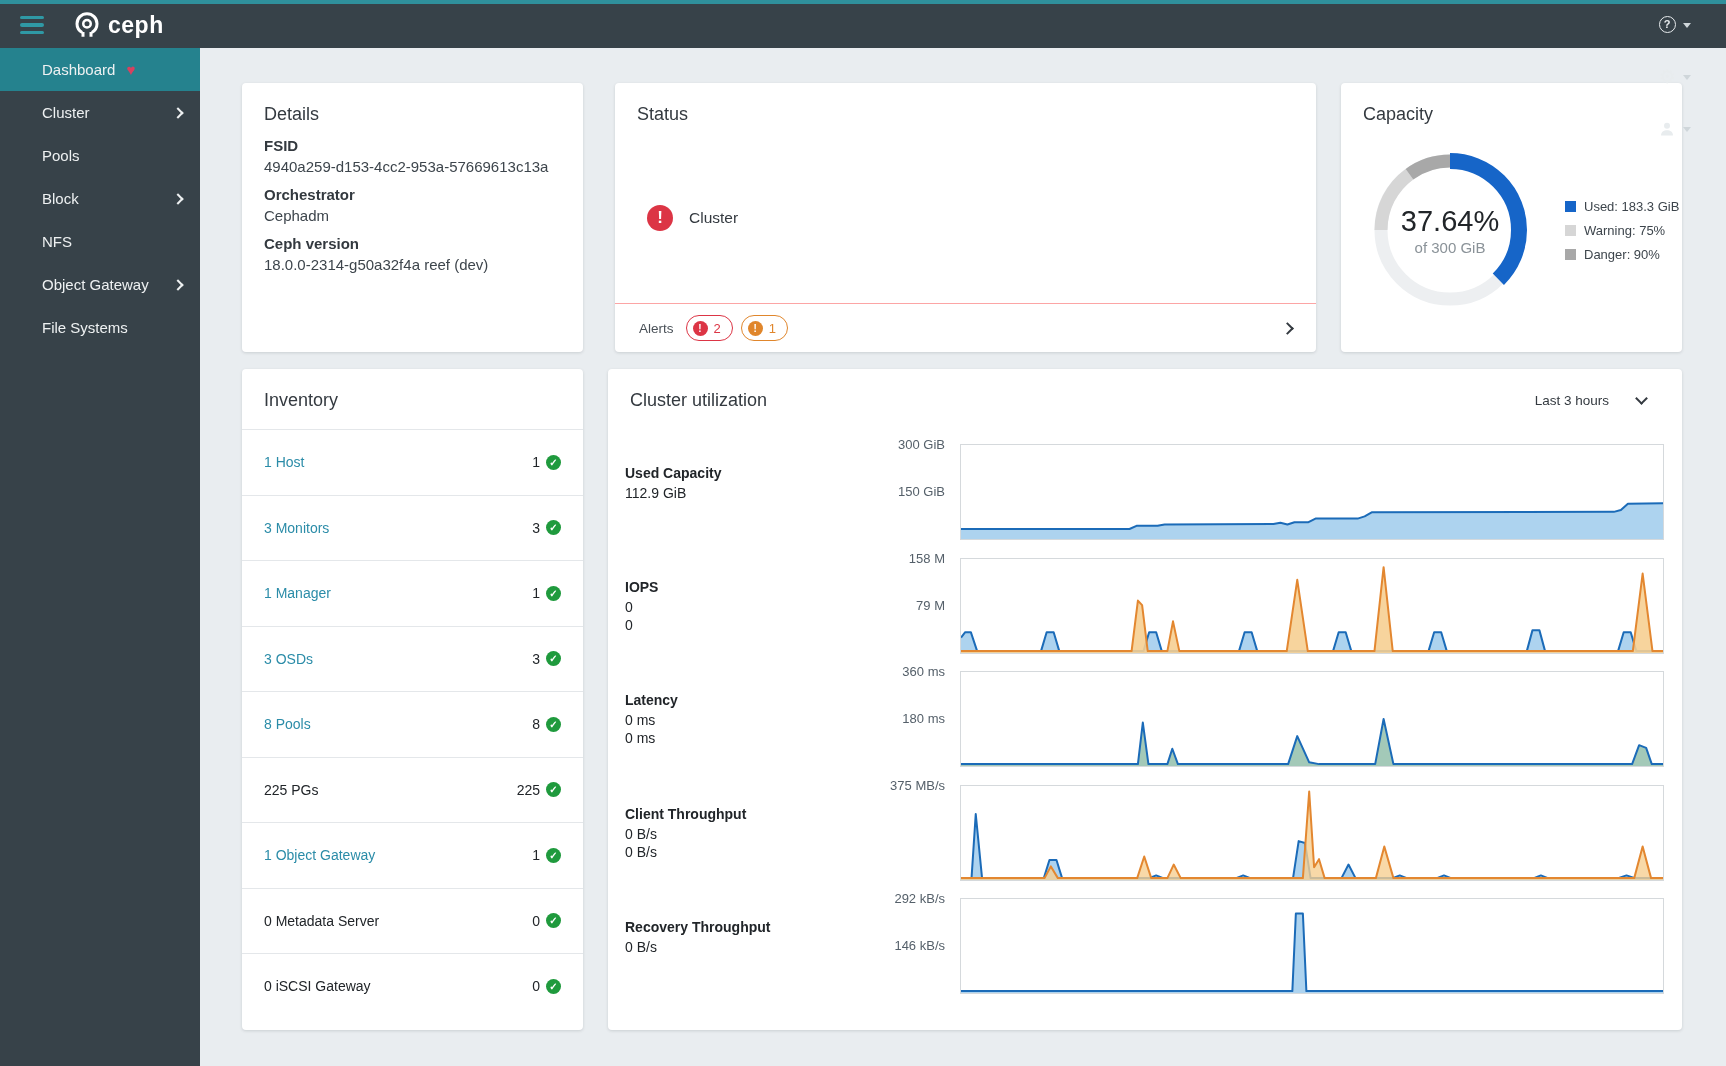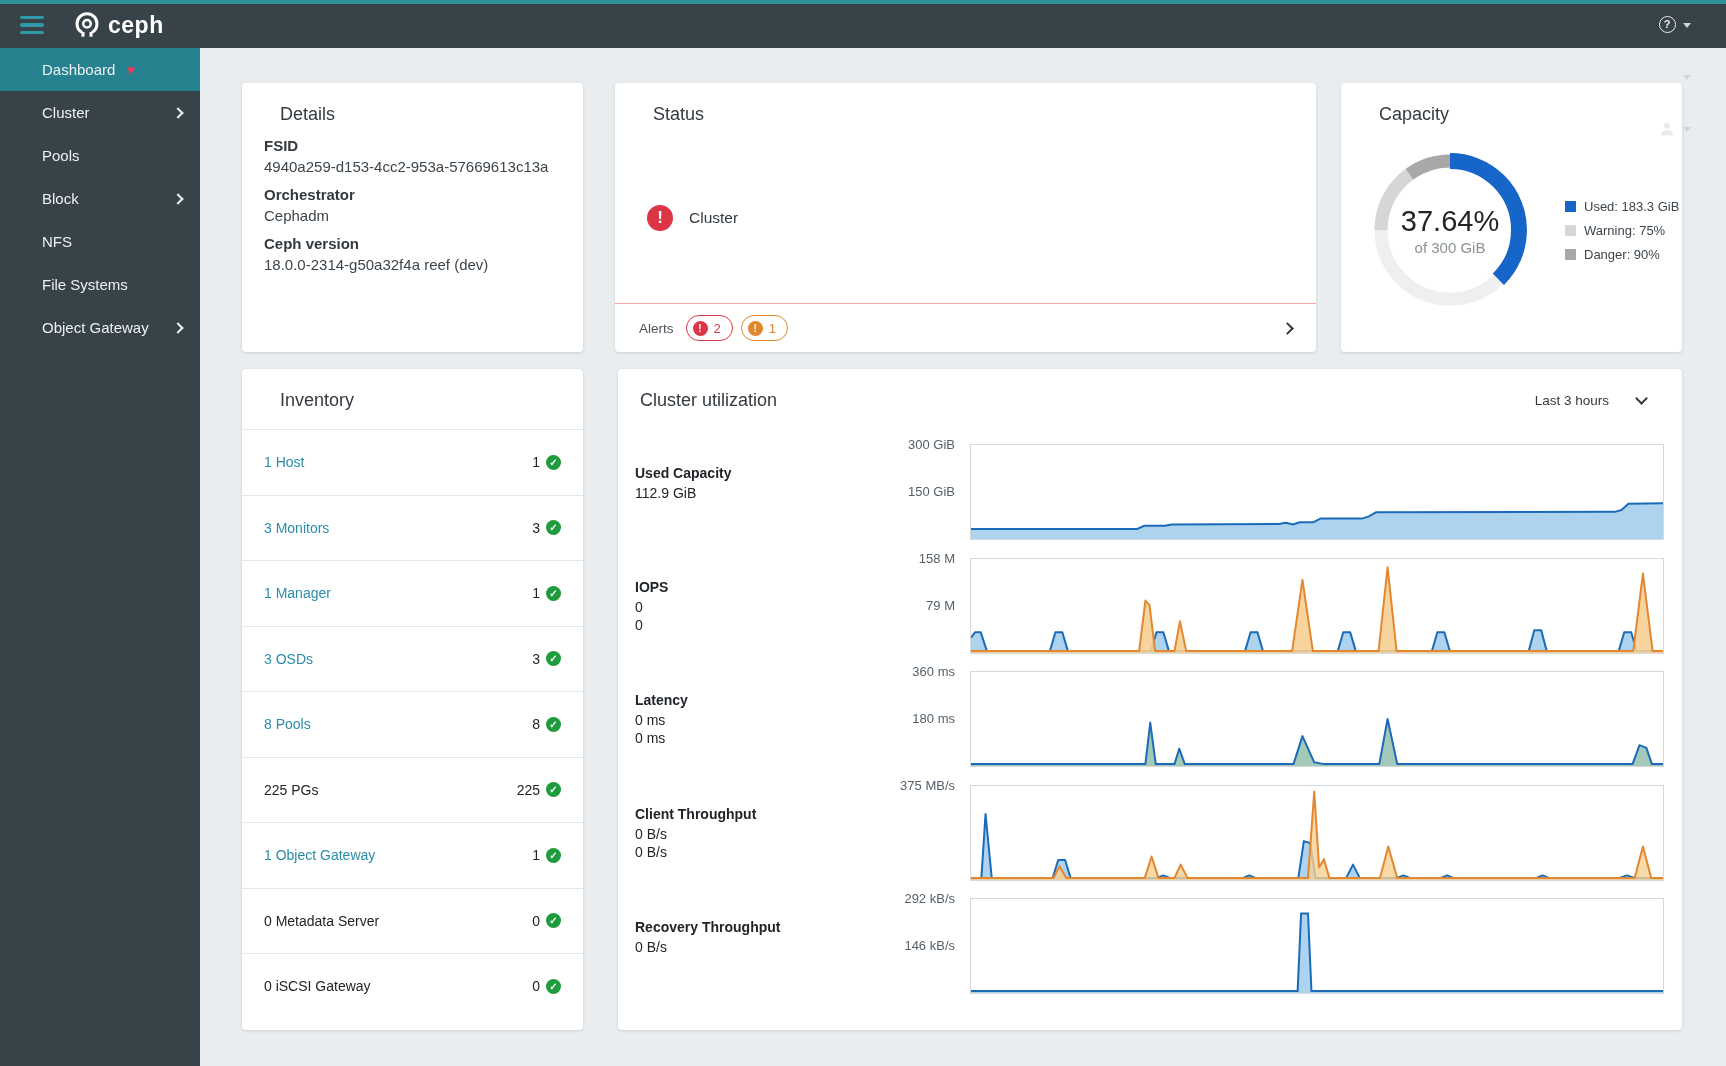--- a/index.html
+++ b/index.html
@@ -35,22 +35,22 @@
     color:#eef1f2; font-size:15px; cursor:pointer; }
   .side-item.active { background:#25828e; }
   .heart-glyph { color:#d8415f; font-size:15px; margin-left:11px; }
   .chev { width:8px; height:8px; border-right:2.4px solid #eef1f2; border-bottom:2.4px solid #eef1f2;
     transform:rotate(-45deg); margin-left:auto; }
 
   
   .main { position:absolute; left:200px; top:48px; right:0; bottom:0; padding:35px 44px 0 42px; overflow:hidden; }
   .card { background:#fff; border-radius:4px; box-shadow:0 1px 3px rgba(60,70,80,.18); }
   .row1 { display:grid; grid-template-columns:341px 1fr 341px; gap:25px; height:269px; }
-  .row2 { display:grid; grid-template-columns:341px 1fr; gap:35px; height:661px; margin-top:17px; }
-  .card-title { font-size:18px; color:#343a40; padding:21px 38px 8px; font-weight:400; }
+  .row2 { display:grid; grid-template-columns:341px 1fr; gap:25px; height:661px; margin-top:17px; }
+  .card-title { font-size:18px; color:#343a40; padding:21px 22px 8px; font-weight:400; }
 
   
   .detail-fields { padding:4px 22px; }
   .dfield { margin-bottom:11px; }
   .dlabel { font-weight:bold; font-size:15px; color:#33393f; margin-bottom:4px; }
   .dvalue { font-size:15px; color:#3d454c; }
 
   
   .status-card { display:flex; flex-direction:column;margin-left:7px; }
   .status-body { flex:1; display:flex; align-items:center; padding-left:32px; gap:16px; }
@@ -178,25 +178,25 @@
       <span>Pools</span>
     </div>
     <div class="side-item">
       <span>Block</span>
       <span class="chev"></span>
     </div>
     <div class="side-item">
       <span>NFS</span>
     </div>
     <div class="side-item">
-      <span>File Systems</span>
-    </div>
-    <div class="side-item">
       <span>Object Gateway</span>
       <span class="chev"></span>
+    </div>
+    <div class="side-item">
+      <span>File Systems</span>
     </div>
   </aside>
 
 <main class="main">
   <div class="row1">
 
     <section class="card">
       <h2 class="card-title">Details</h2>
       <div class="detail-fields" id="detail-fields">
           <div class="dfield">

